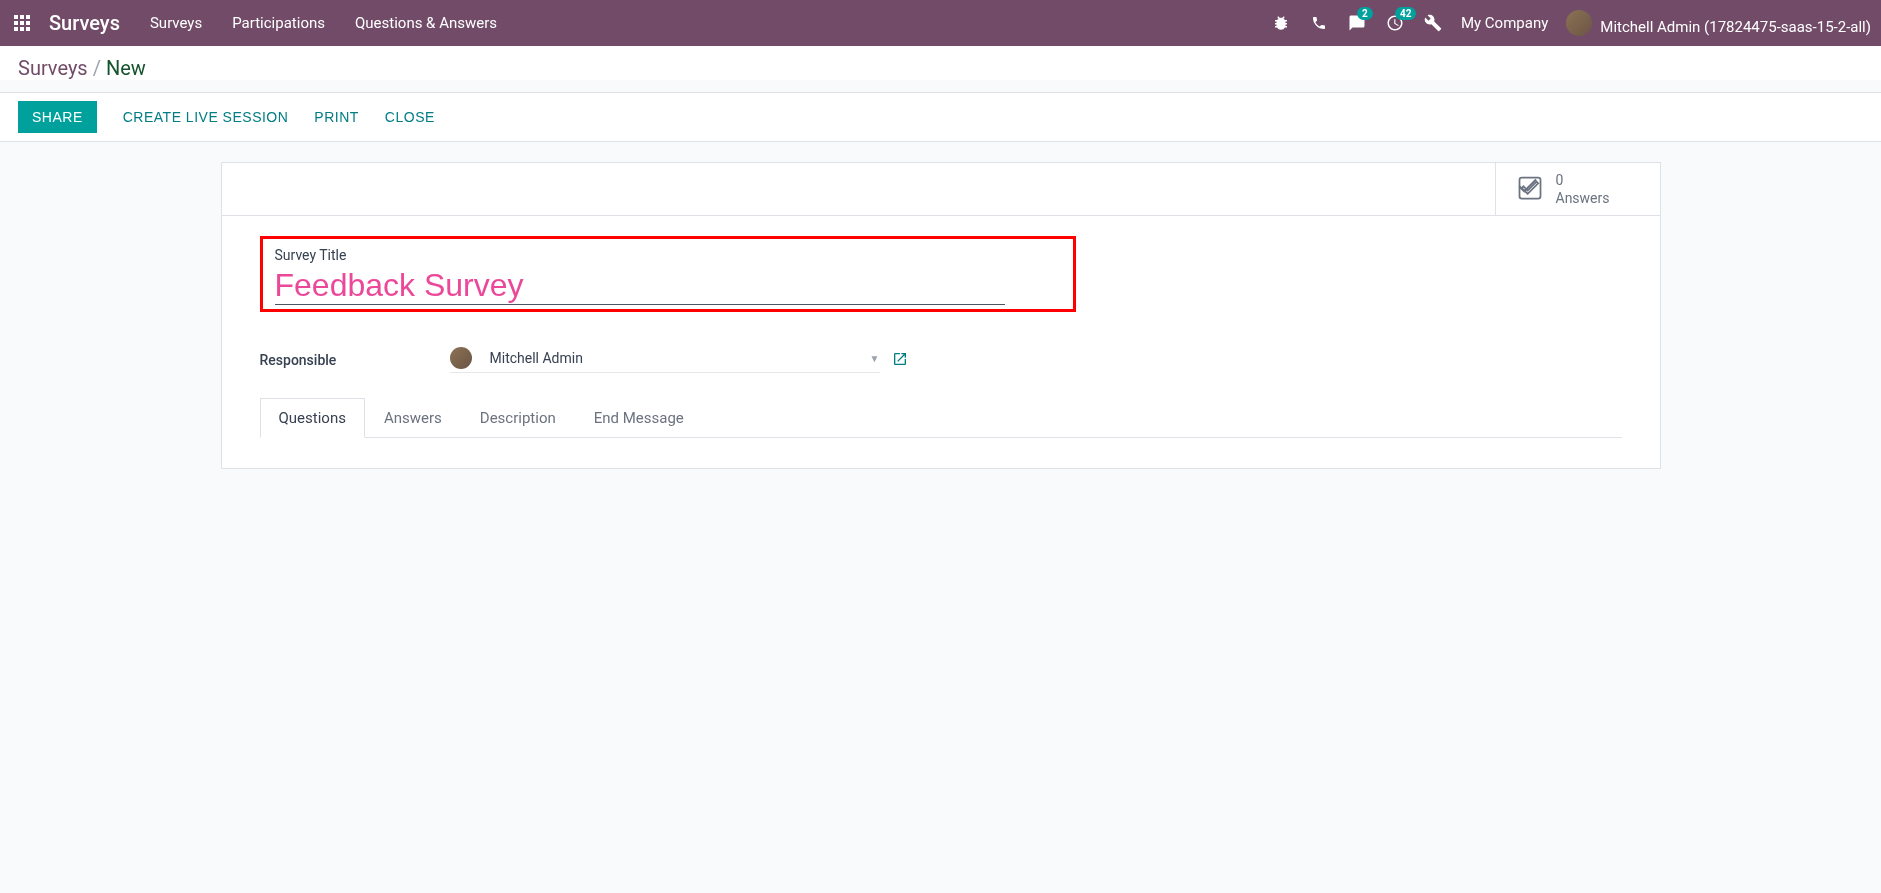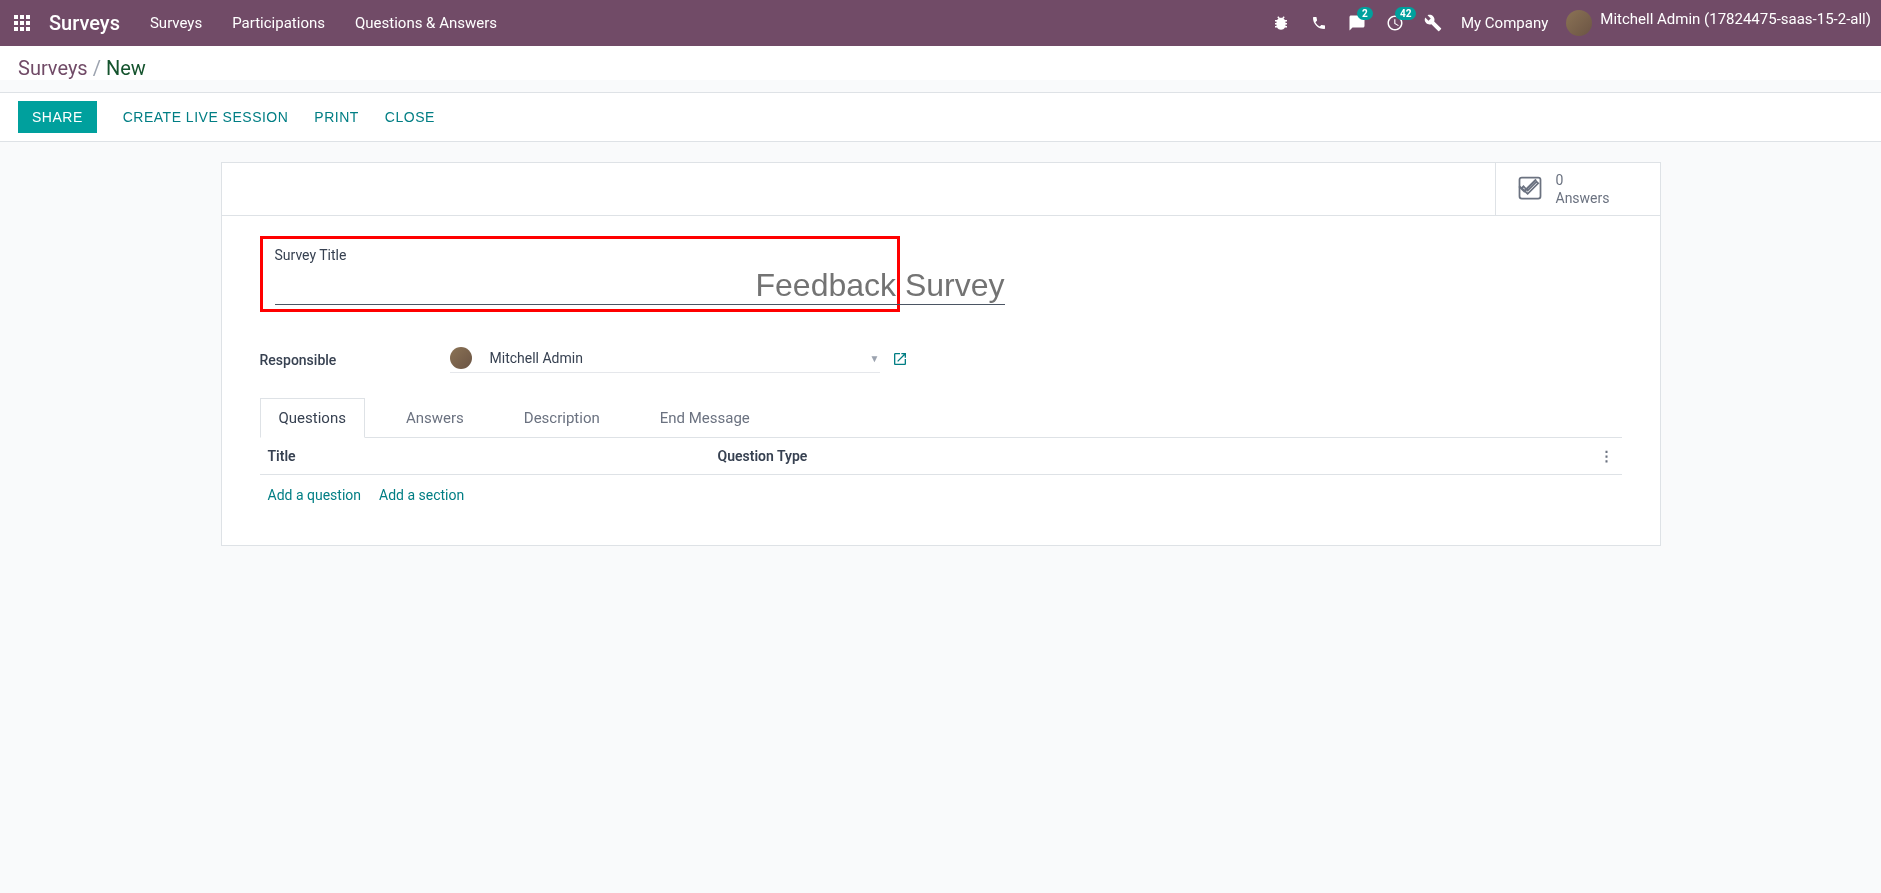--- a/index.html
+++ b/index.html
@@ -11,21 +11,21 @@
 .apps-grid { display: grid; grid-template-columns: repeat(3, 4px); grid-template-rows: repeat(3, 4px); gap: 2px; }
 .apps-grid span { background: white; width: 4px; height: 4px; }
 .nav-brand { font-size: 20px; font-weight: 500; margin-right: 30px; }
 .nav-menu { display: flex; gap: 30px; flex: 1; }
 .nav-menu-item { color: white; font-size: 15px; cursor: pointer; }
 .nav-right { display: flex; align-items: center; gap: 18px; }
 .nav-icon { width: 20px; height: 20px; display: flex; align-items: center; justify-content: center; cursor: pointer; position: relative; }
 .nav-icon svg { fill: white; }
 .badge { position: absolute; top: -6px; left: 10px; background: #00A09D; color: white; font-size: 10px; padding: 1px 5px; border-radius: 8px; font-weight: bold; }
 .nav-company { font-size: 15px; cursor: pointer; }
-.nav-user { display: flex; align-items: flex-start; gap: 8px; cursor: pointer; }
+.nav-user { display: flex; align-items: flex-end; gap: 8px; cursor: pointer; }
 .avatar { width: 26px; height: 26px; border-radius: 50%; background: linear-gradient(135deg, #8B7355, #6B5444); }
 .nav-user-name { font-size: 15px; }
 
 
 .header-section { background: white; padding: 10px 18px 0; }
 .breadcrumb { font-size: 20px; margin-bottom: 12px; }
 .breadcrumb-link { color: #714B67; cursor: pointer; }
 .breadcrumb-sep { color: #9ca3af; }
 .breadcrumb-current { color: #14532d; }
 .button-row { display: flex; align-items: center; gap: 20px; padding-bottom: 10px; }
@@ -37,40 +37,40 @@
 
 
 .form-container { padding: 20px 60px; }
 .form-sheet { background: white; border: 1px solid #dee2e6; max-width: 1440px; margin: 0 auto; }
 .stat-row { display: flex; justify-content: flex-end; border-bottom: 1px solid #dee2e6; }
 .stat-button { border-left: 1px solid #dee2e6; padding: 8px 20px; display: flex; align-items: center; gap: 12px; cursor: pointer; min-width: 165px; }
 .stat-icon svg { width: 28px; height: 28px; fill: #6b7280; }
 .stat-text { display: flex; flex-direction: column; font-size: 14px; color: #6b7280; line-height: 1.3; }
 
 .form-body { padding: 20px 38px 30px; position: relative; }
-.title-highlight { border: 3px solid #ff0000; padding: 8px 12px 4px; margin-bottom: 20px; display: inline-block; width: 640px; }
+.title-highlight { border: 3px solid #ff0000; padding: 8px 12px 4px; margin-bottom: 20px; display: inline-block; width: 816px; }
 .title-label { font-size: 14px; color: #374151; margin-bottom: 4px; }
-.title-input { font-size: 32px; border: none; border-bottom: 1px solid #4b5563; outline: none; width: 730px; background: transparent; color: #737373; text-align: right; }
+.title-input { font-size: 32px; border: none; border-bottom: 1px solid #4b5563; outline: none; width: 730px; background: transparent; color: #ec4899; }
 
 .feedback-image { position: absolute; top: 20px; right: 38px; border: 3px solid #ff0000; padding: 6px; width: 122px; height: 88px; display: flex; flex-direction: column; align-items: center; justify-content: center; }
 .speech-bubbles { display: flex; align-items: center; justify-content: center; gap: -4px; margin-bottom: 4px; }
 .bubble { width: 16px; height: 16px; border-radius: 3px; position: relative; margin: 0 -2px; }
 .bubble::after { content: ''; position: absolute; bottom: -4px; left: 4px; border: 3px solid transparent; border-top-color: inherit; }
 .feedback-text { font-weight: bold; font-size: 13px; letter-spacing: 1px; }
 .feedback-text span:nth-child(1){color:#e74c3c;}.feedback-text span:nth-child(2){color:#9b59b6;}.feedback-text span:nth-child(3){color:#3498db;}.feedback-text span:nth-child(4){color:#e67e22;}.feedback-text span:nth-child(5){color:#27ae60;}.feedback-text span:nth-child(6){color:#f39c12;}.feedback-text span:nth-child(7){color:#c0392b;}.feedback-text span:nth-child(8){color:#16a085;}
 
 .field-row { display: flex; align-items: center; margin-bottom: 25px; margin-top: 15px; }
 .field-label { width: 190px; font-size: 14px; font-weight: 500; }
 .field-value { display: flex; align-items: center; gap: 18px; border-bottom: 1px solid #e5e7eb; width: 430px; padding-bottom: 3px; }
 .mini-avatar { width: 22px; height: 22px; border-radius: 50%; background: linear-gradient(135deg, #8B7355, #6B5444); }
 .dropdown-caret { margin-left: auto; color: #9ca3af; font-size: 10px; }
 .external-link { color: #017E84; margin-left: 12px; cursor: pointer; }
 
 
-.tabs { display: flex; border-bottom: 1px solid #dee2e6; margin-top: 10px; gap: 22px; }
+.tabs { display: flex; border-bottom: 1px solid #dee2e6; margin-top: 10px; }
 .tab { padding: 10px 18px; font-size: 15px; color: #6b7280; cursor: pointer; border: 1px solid transparent; border-bottom: none; }
 .tab.active { color: #374151; border-color: #dee2e6; background: white; margin-bottom: -1px; border-bottom: 1px solid white; }
 
 .tab-content { }
 .table-header { display: flex; padding: 10px 8px; border-bottom: 1px solid #dee2e6; font-weight: 600; font-size: 14px; align-items: center; }
 .th-title { width: 450px; }
 .th-type { flex: 1; }
 .th-more { margin-left: auto; cursor: pointer; color: #6b7280; }
 .table-row-actions { display: flex; gap: 18px; padding: 12px 8px; }
 .action-link { color: #017E84; cursor: pointer; font-size: 14px; }
@@ -187,27 +187,16 @@
         </span>
       </div>
 
       <div class="tabs">
         <div class="tab active">Questions</div>
         <div class="tab">Answers</div>
         <div class="tab">Description</div>
         <div class="tab">End Message</div>
       </div>
 
-      <div class="tab-content">
-        <div class="table-header">
-          <div class="th-title">Title</div>
-          <div class="th-type">Question Type</div>
-          <div class="th-more">⋮</div>
-        </div>
-        <div class="table-row-actions">
-          <span class="action-link">Add a question</span>
-          <span class="action-link">Add a section</span>
-        </div>
-      </div>
 
     </div>
   </div>
 </div>
 
 </body></html>

